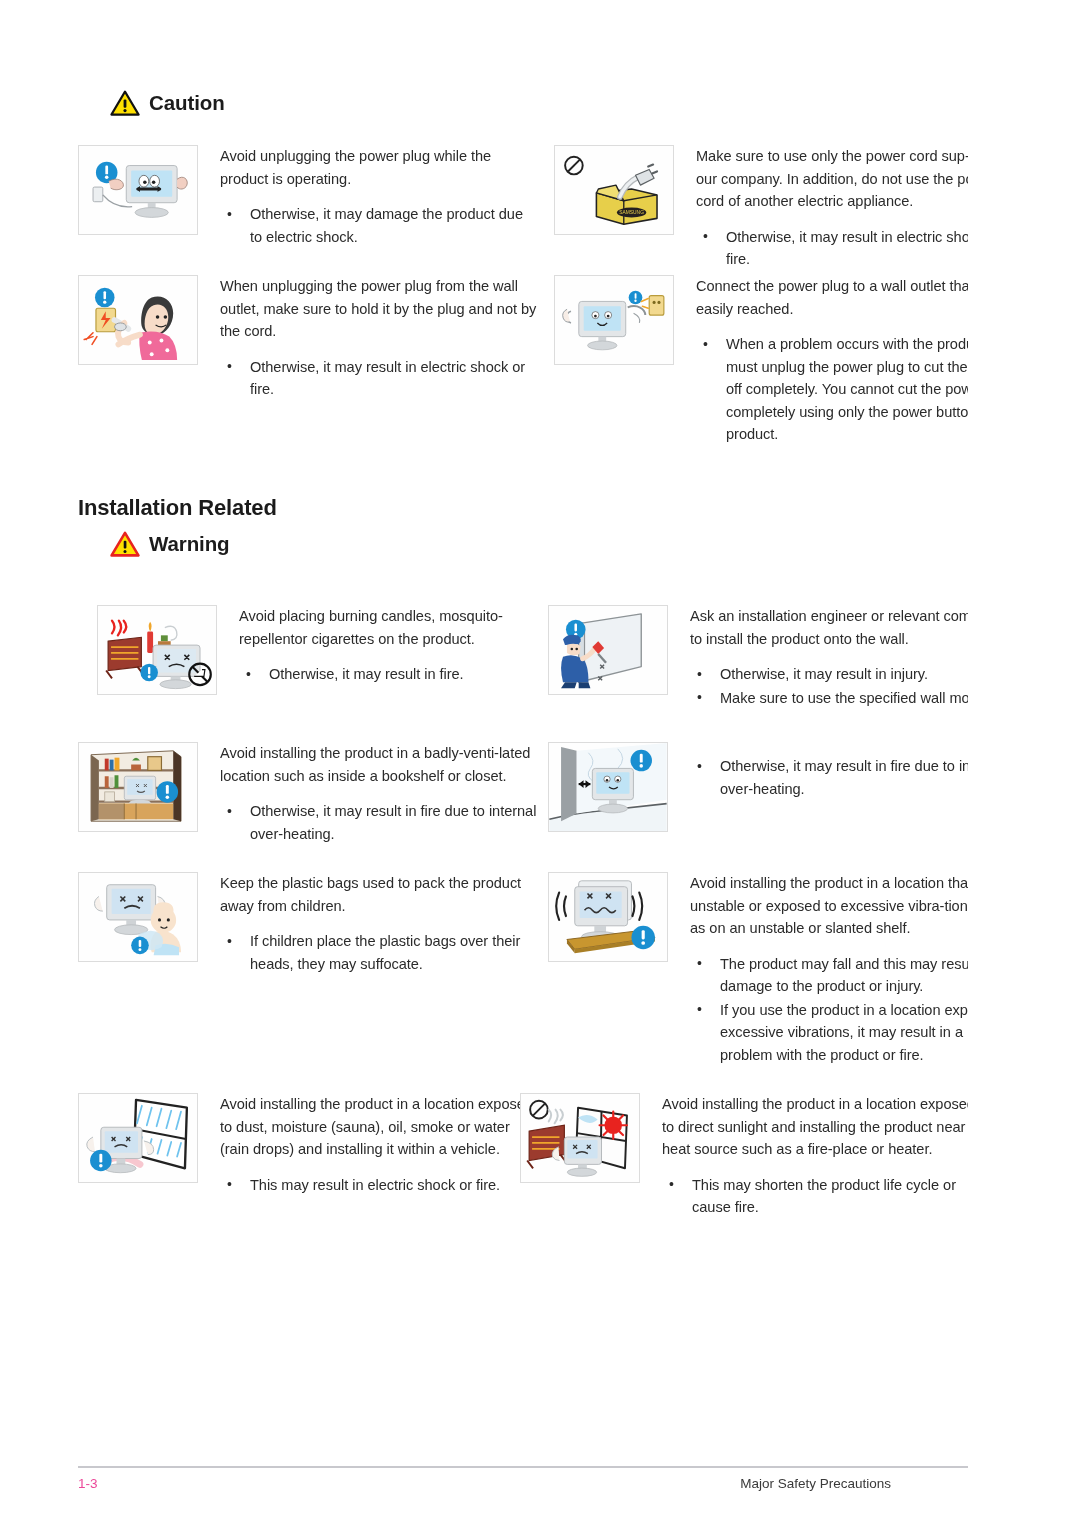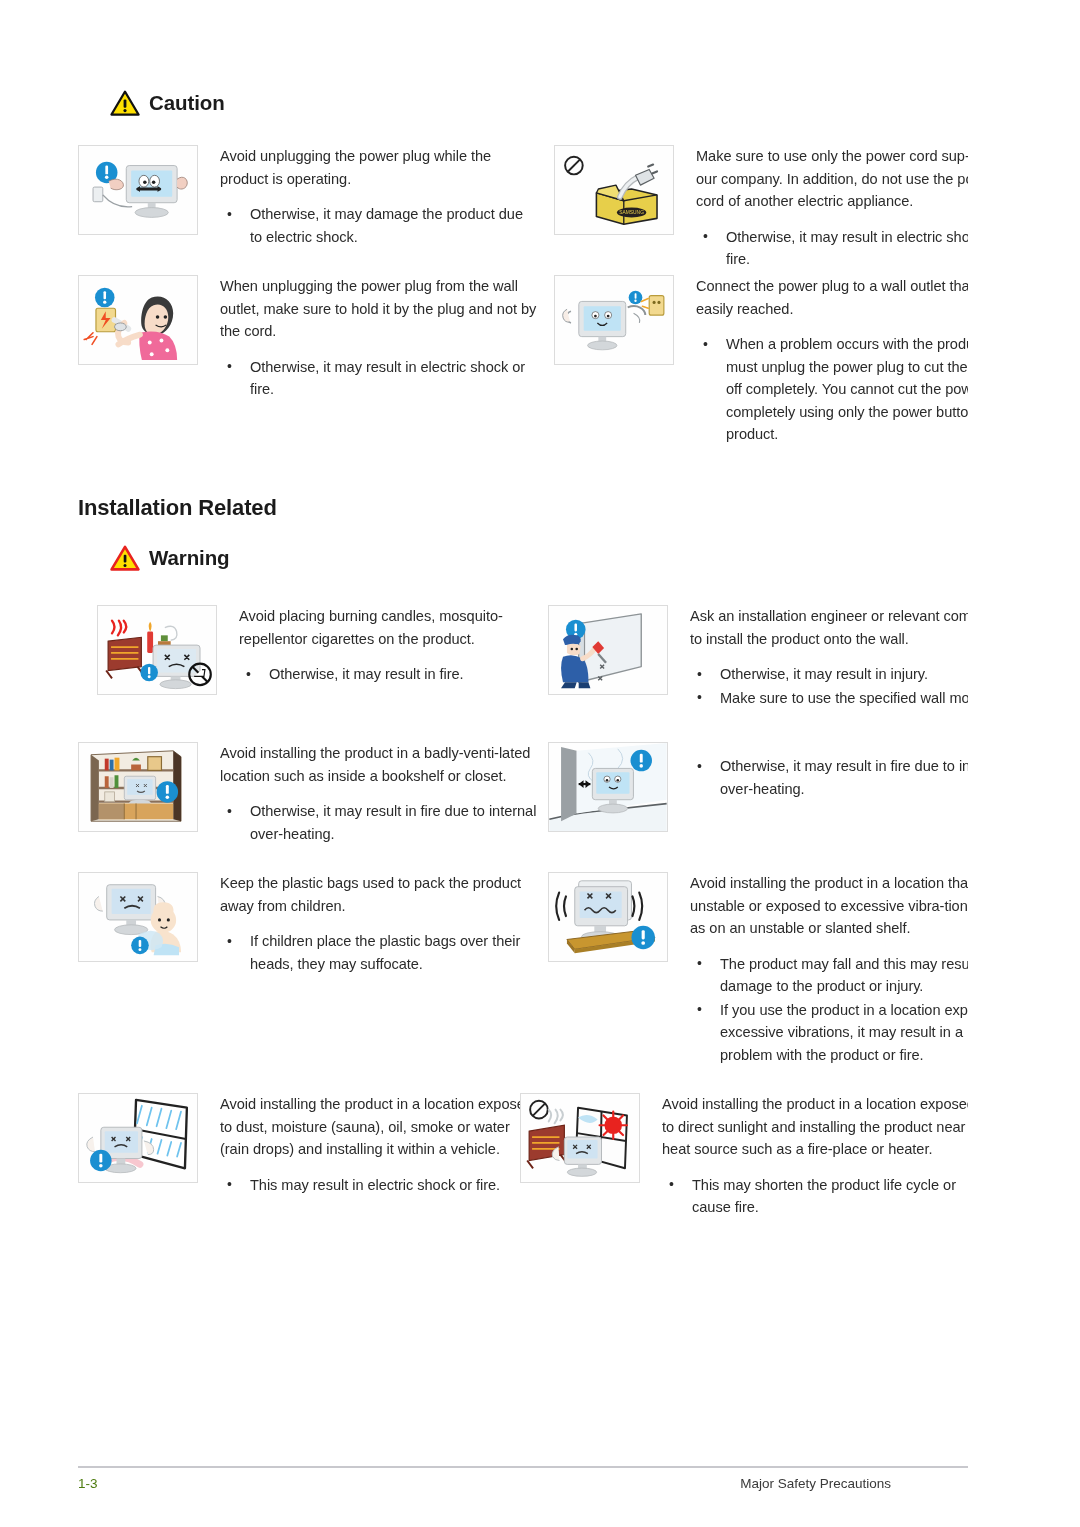--- a/index.html
+++ b/index.html
@@ -41,21 +41,21 @@
   #install-title {
     position: absolute;
     left: 78px;
     top: 483px;
     font-size: 22px;
     font-weight: bold;
     letter-spacing: -0.15px;
     color: #1b1b1b;
     margin-top: 12px;
   }
-  #warning-head { position: absolute; left: 110px; top: 545px; }
+  #warning-head { position: absolute; left: 110px; top: 531px; }
 
   
   .grid { position: absolute; left: 0; top: 0; width: 1080px; }
   .cell {
     position: absolute;
     display: flex;
     align-items: flex-start;
   }
   .thumb {
     width: 120px;
@@ -108,21 +108,21 @@
     top: 1466px;
     width: 925px;
     height: 2px;
     background: #c8c8cd;
   }
   #footer-page {
     position: absolute;
     left: 78px;
     top: 1476px;
     font-size: 13.5px;
-    color: #4d7c0f;
+    color: #ec4899;
   }
   #footer-section {
     position: absolute;
     right: 77px;
     top: 1476px;
     font-size: 13.5px;
     color: #3a3a3a;
   }
 </style>
 </head>

